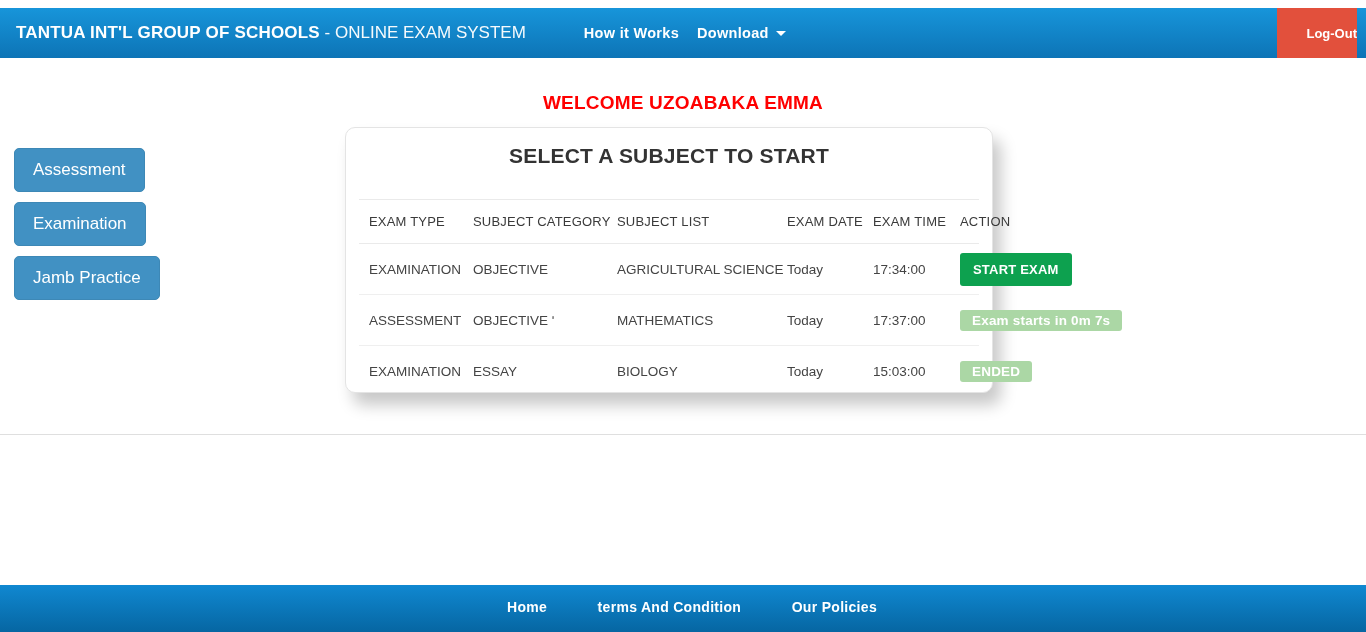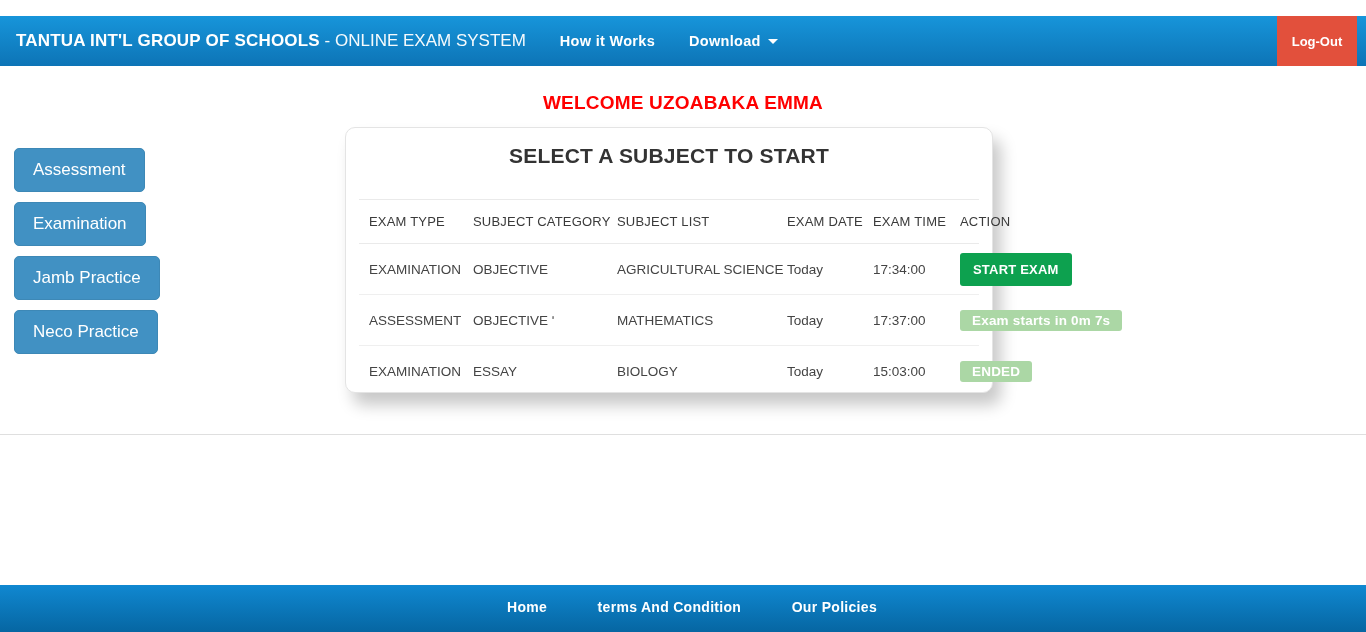--- a/index.html
+++ b/index.html
@@ -6,43 +6,43 @@
   html, body { width: 1366px; height: 632px; }
   body {
     position: relative;
     font-family: "Liberation Sans", sans-serif;
     background: #ffffff;
     overflow: hidden;
   }
 
   
   .navbar {
-    position: absolute; top: 16px; left: 0; right: 0; height: 50px;
+    position: absolute; top: 8px; left: 0; right: 0; height: 50px;
     background: linear-gradient(180deg, #1795da 0%, #0d74b6 100%);
     display: flex; align-items: center;
     padding-left: 16px;
   }
   .brand { color: #ffffff; font-size: 17px; white-space: nowrap; cursor: pointer; }
   .brand .brand-bold { font-weight: bold; letter-spacing: 0.2px; }
   .brand .brand-rest { font-weight: 400; opacity: 0.96; }
-  .nav-links { display: flex; margin-left: 34px; gap: 34px; align-items: center; }
+  .nav-links { display: flex; margin-left: 58px; gap: 18px; align-items: center; }
   .nav-link {
     color: #ffffff; font-size: 14.5px; font-weight: 600; letter-spacing: 0.3px;
     cursor: pointer; display: flex; align-items: center; gap: 7px;
   }
   .caret {
     width: 0; height: 0; display: inline-block;
     border-left: 5px solid transparent; border-right: 5px solid transparent;
     border-top: 5px solid #ffffff;
   }
   .logout-btn {
     position: absolute; right: 9px; top: 0; height: 50px; width: 80px;
     background: #e2503c; border: none; color: #ffffff;
     font-family: "Liberation Sans", sans-serif;
-    font-size: 13px; font-weight: 600; cursor: pointer;
+    font-size: 13px; font-weight: 600; cursor: pointer; text-align: right;
   }
 
   
   .welcome {
     position: absolute; top: 92px; left: 0; width: 100%;
     text-align: center; color: #ff0000; font-size: 19px; font-weight: bold;
     letter-spacing: 0.2px;
   }
 
   
@@ -124,21 +124,20 @@
   </div>
   <button class="logout-btn">Log-Out</button>
 </div>
 
 <div class="welcome">WELCOME UZOABAKA EMMA</div>
 
 <div class="sidebar">
   <button class="side-btn">Assessment</button>
   <button class="side-btn">Examination</button>
   <button class="side-btn">Jamb Practice</button>
-  <button class="side-btn">Neco Practice</button>
 </div>
 
 <div class="card">
   <div class="card-title">SELECT A SUBJECT TO START</div>
   <div class="table-wrap">
 
     <div class="t-row head">
       <div class="t-cell">EXAM TYPE</div>
       <div class="t-cell">SUBJECT CATEGORY</div>
       <div class="t-cell">SUBJECT LIST</div>

